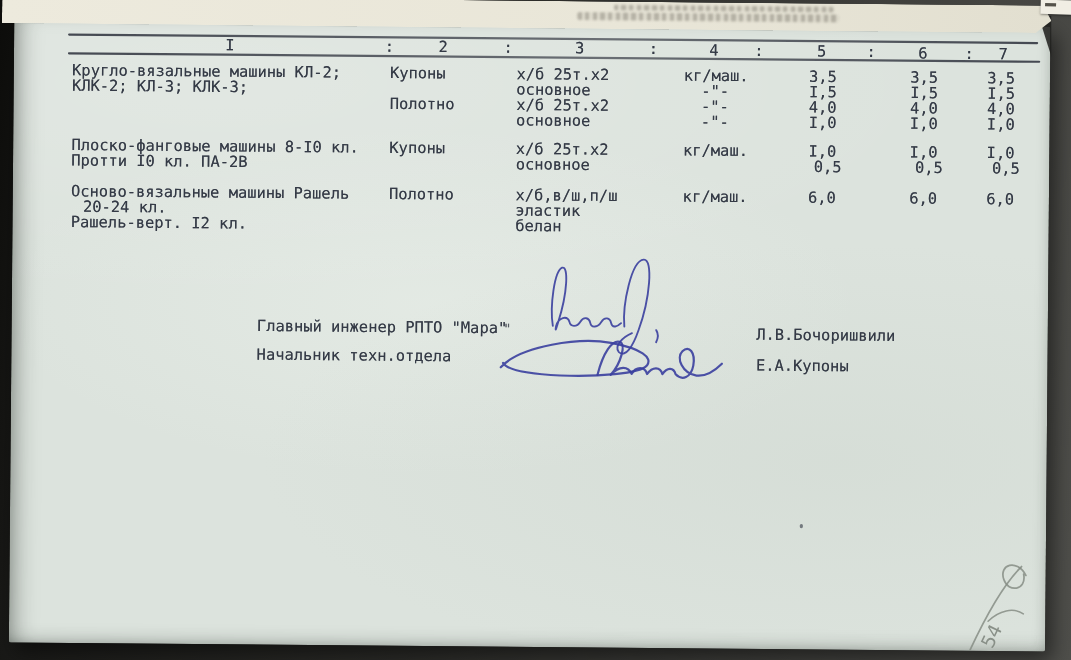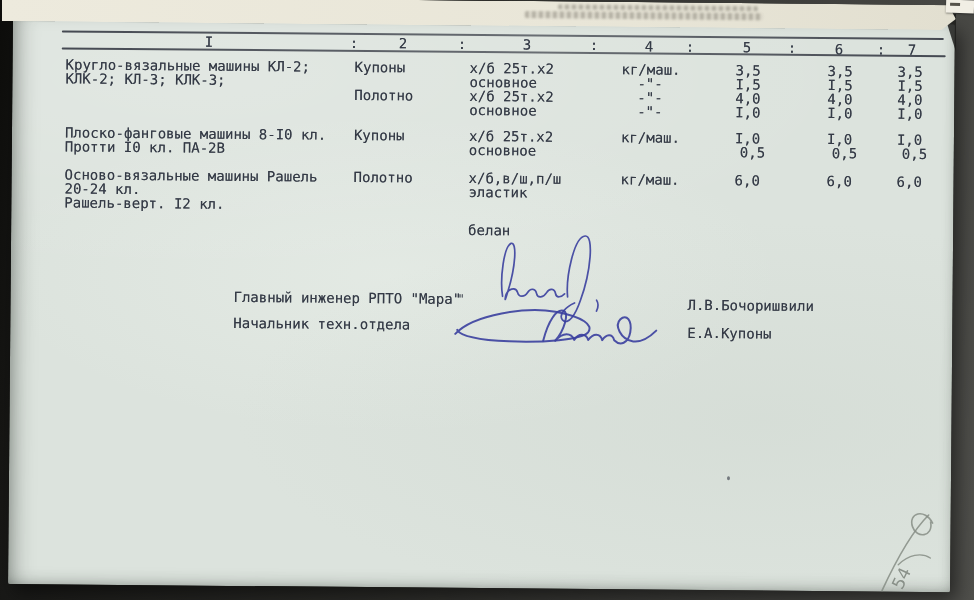--- a/index.html
+++ b/index.html
@@ -129,26 +129,26 @@
       <span class="tw" style="left:723px;top:109px;">I,0</span>
       <span class="tw" style="left:728px;top:123px;">0,5</span>
       <span class="tw" style="left:815px;top:109px;">I,0</span>
       <span class="tw" style="left:820px;top:123px;">0,5</span>
       <span class="tw" style="left:885px;top:109px;">I,0</span>
       <span class="tw" style="left:890px;top:123px;">0,5</span>
     </div>
 
     <div>
       <span class="tw" style="left:53px;top:151px;">Осново-вязальные машины Рашель</span>
-      <span class="tw" style="left:53px;top:165px;">20-24 кл.</span>
+      <span class="tw" style="left:64px;top:165px;">20-24 кл.</span>
       <span class="tw" style="left:53px;top:179px;">Рашель-верт. I2 кл.</span>
       <span class="tw" style="left:342px;top:151px;">Полотно</span>
       <span class="tw" style="left:457px;top:151px;">х/б,в/ш,п/ш</span>
       <span class="tw" style="left:457px;top:165px;">эластик</span>
-      <span class="tw" style="left:457px;top:179px;margin-top:24px;">белан</span>
+      <span class="tw" style="left:457px;top:179px;">белан</span>
       <span class="tw" style="left:609px;top:151px;">кг/маш.</span>
       <span class="tw" style="left:723px;top:151px;">6,0</span>
       <span class="tw" style="left:815px;top:151px;">6,0</span>
       <span class="tw" style="left:885px;top:151px;">6,0</span>
     </div>
 
     <span class="tw" style="left:447px;top:272px;font-size:12px;opacity:.8;">"</span>
 
     <div>
       <span class="tw" style="left:223px;top:272px;">Главный инженер РПТО "Мара"</span>

